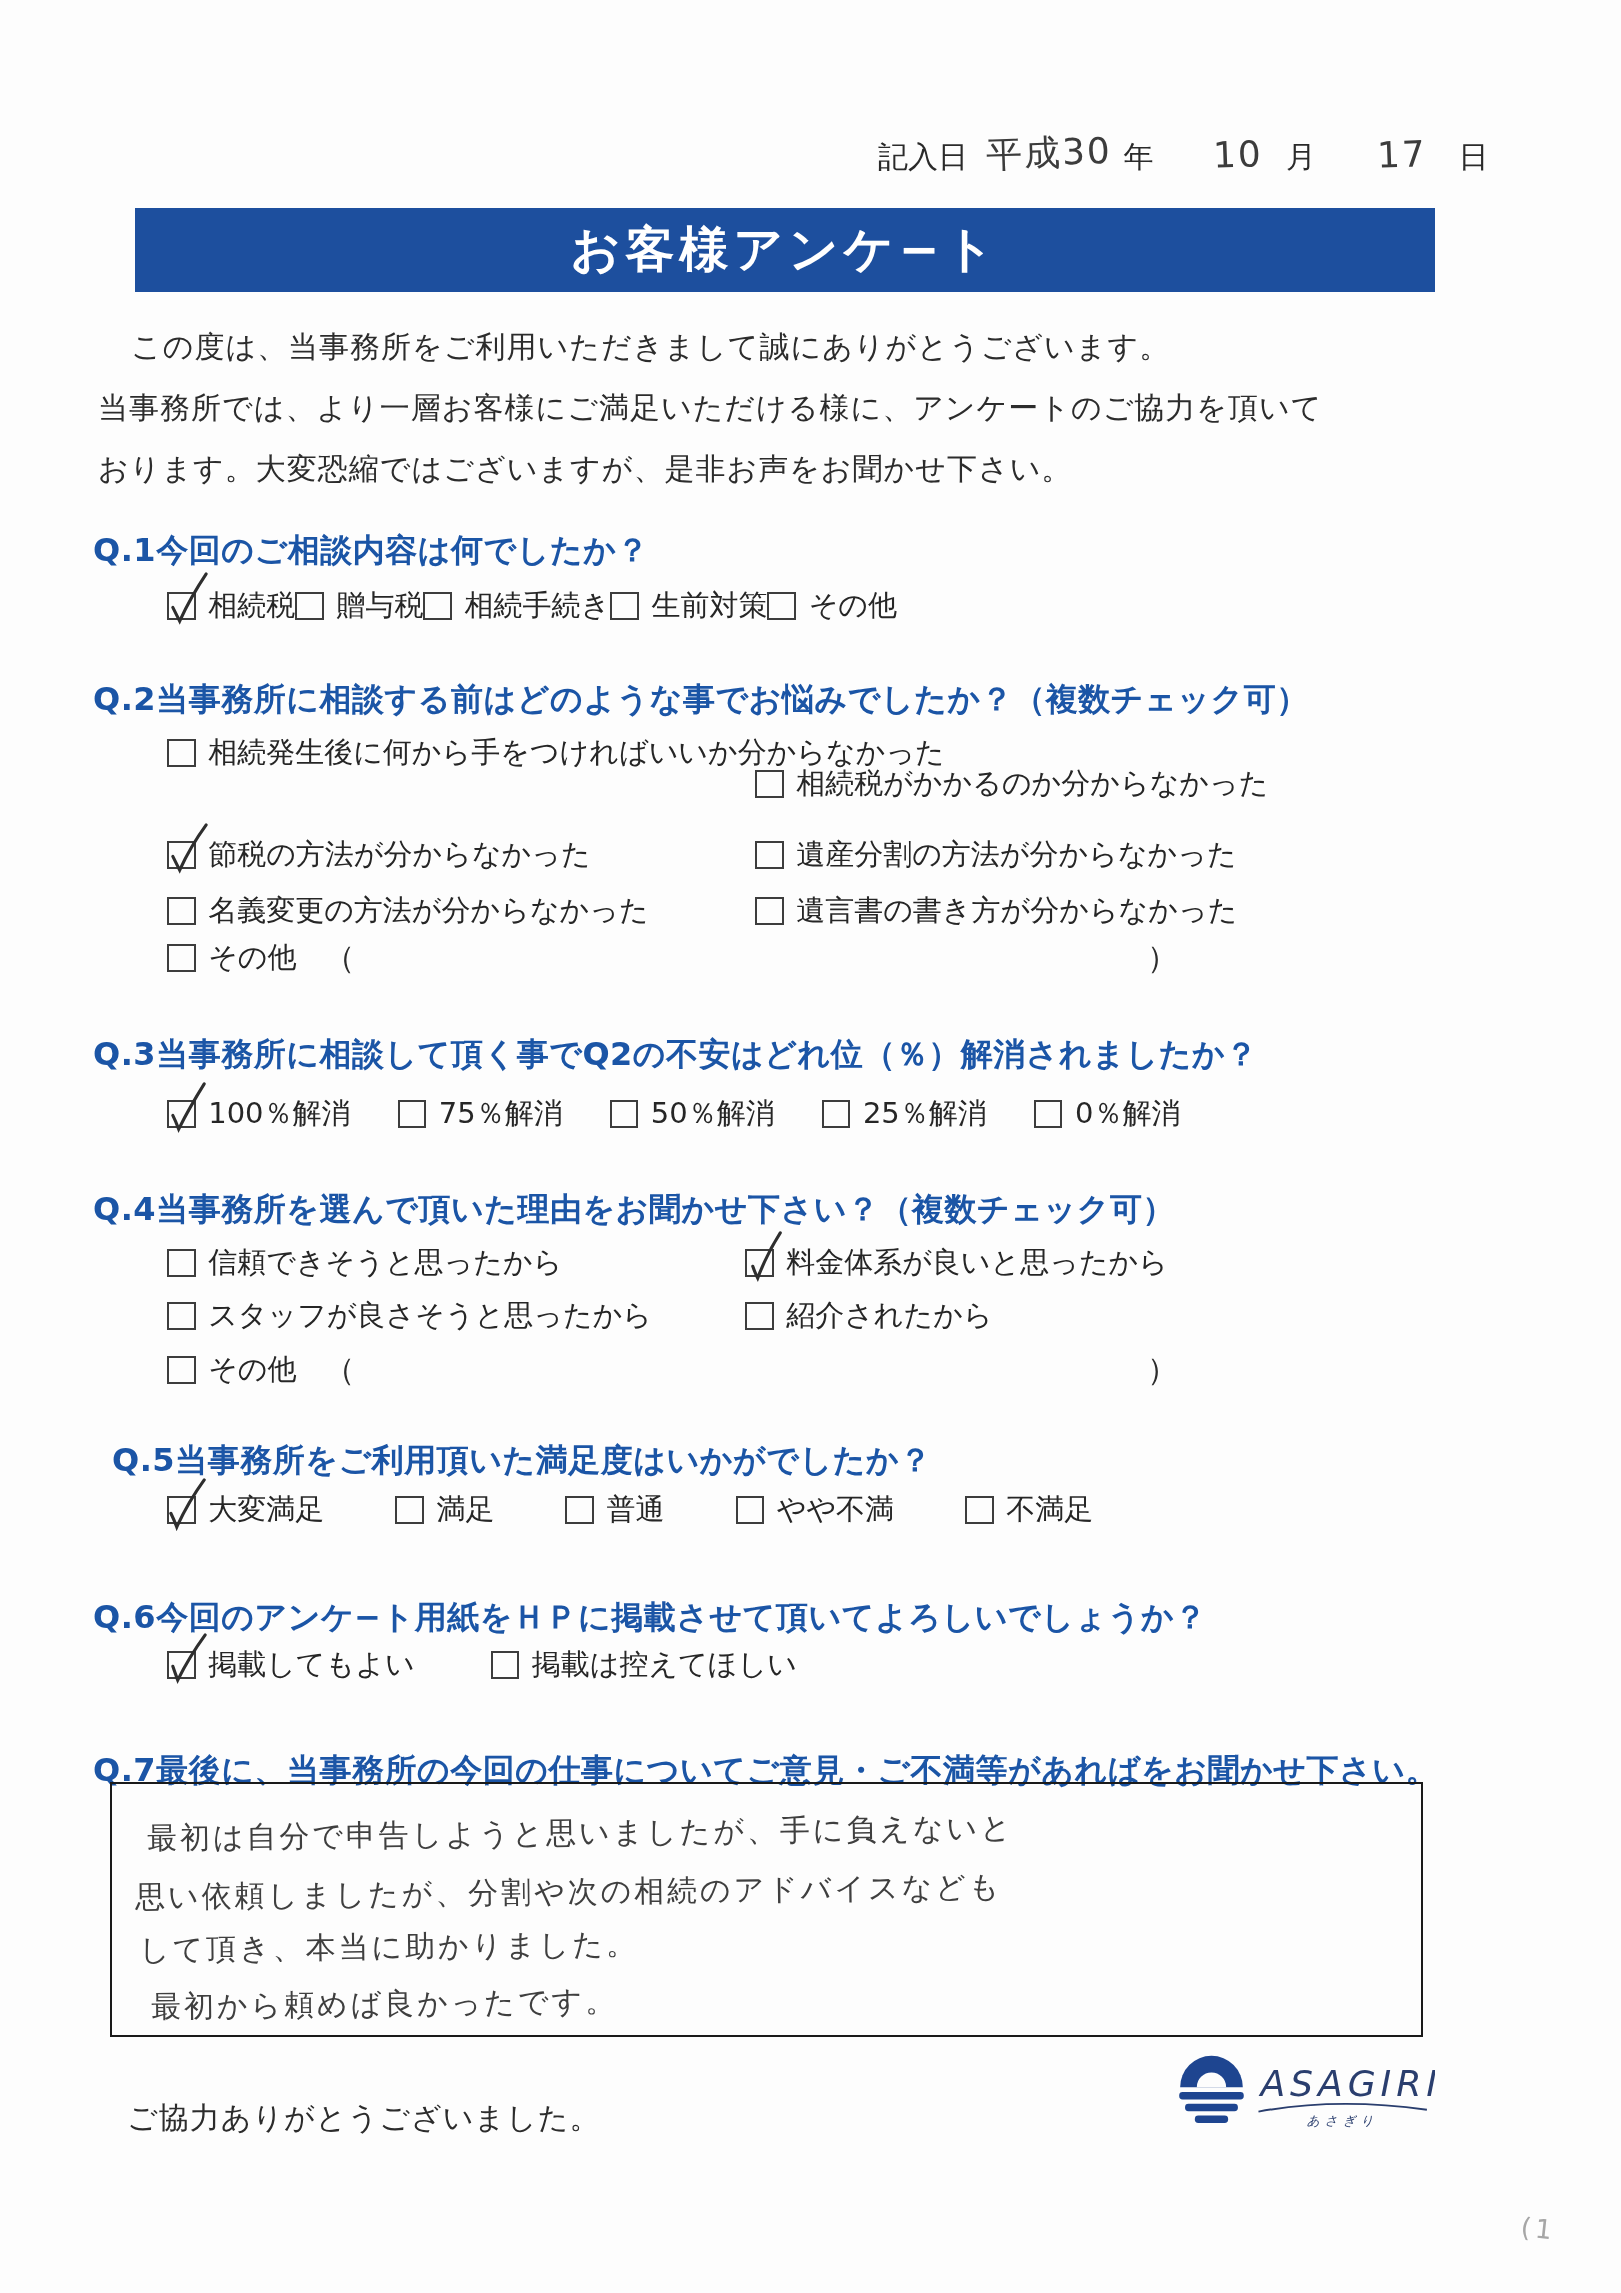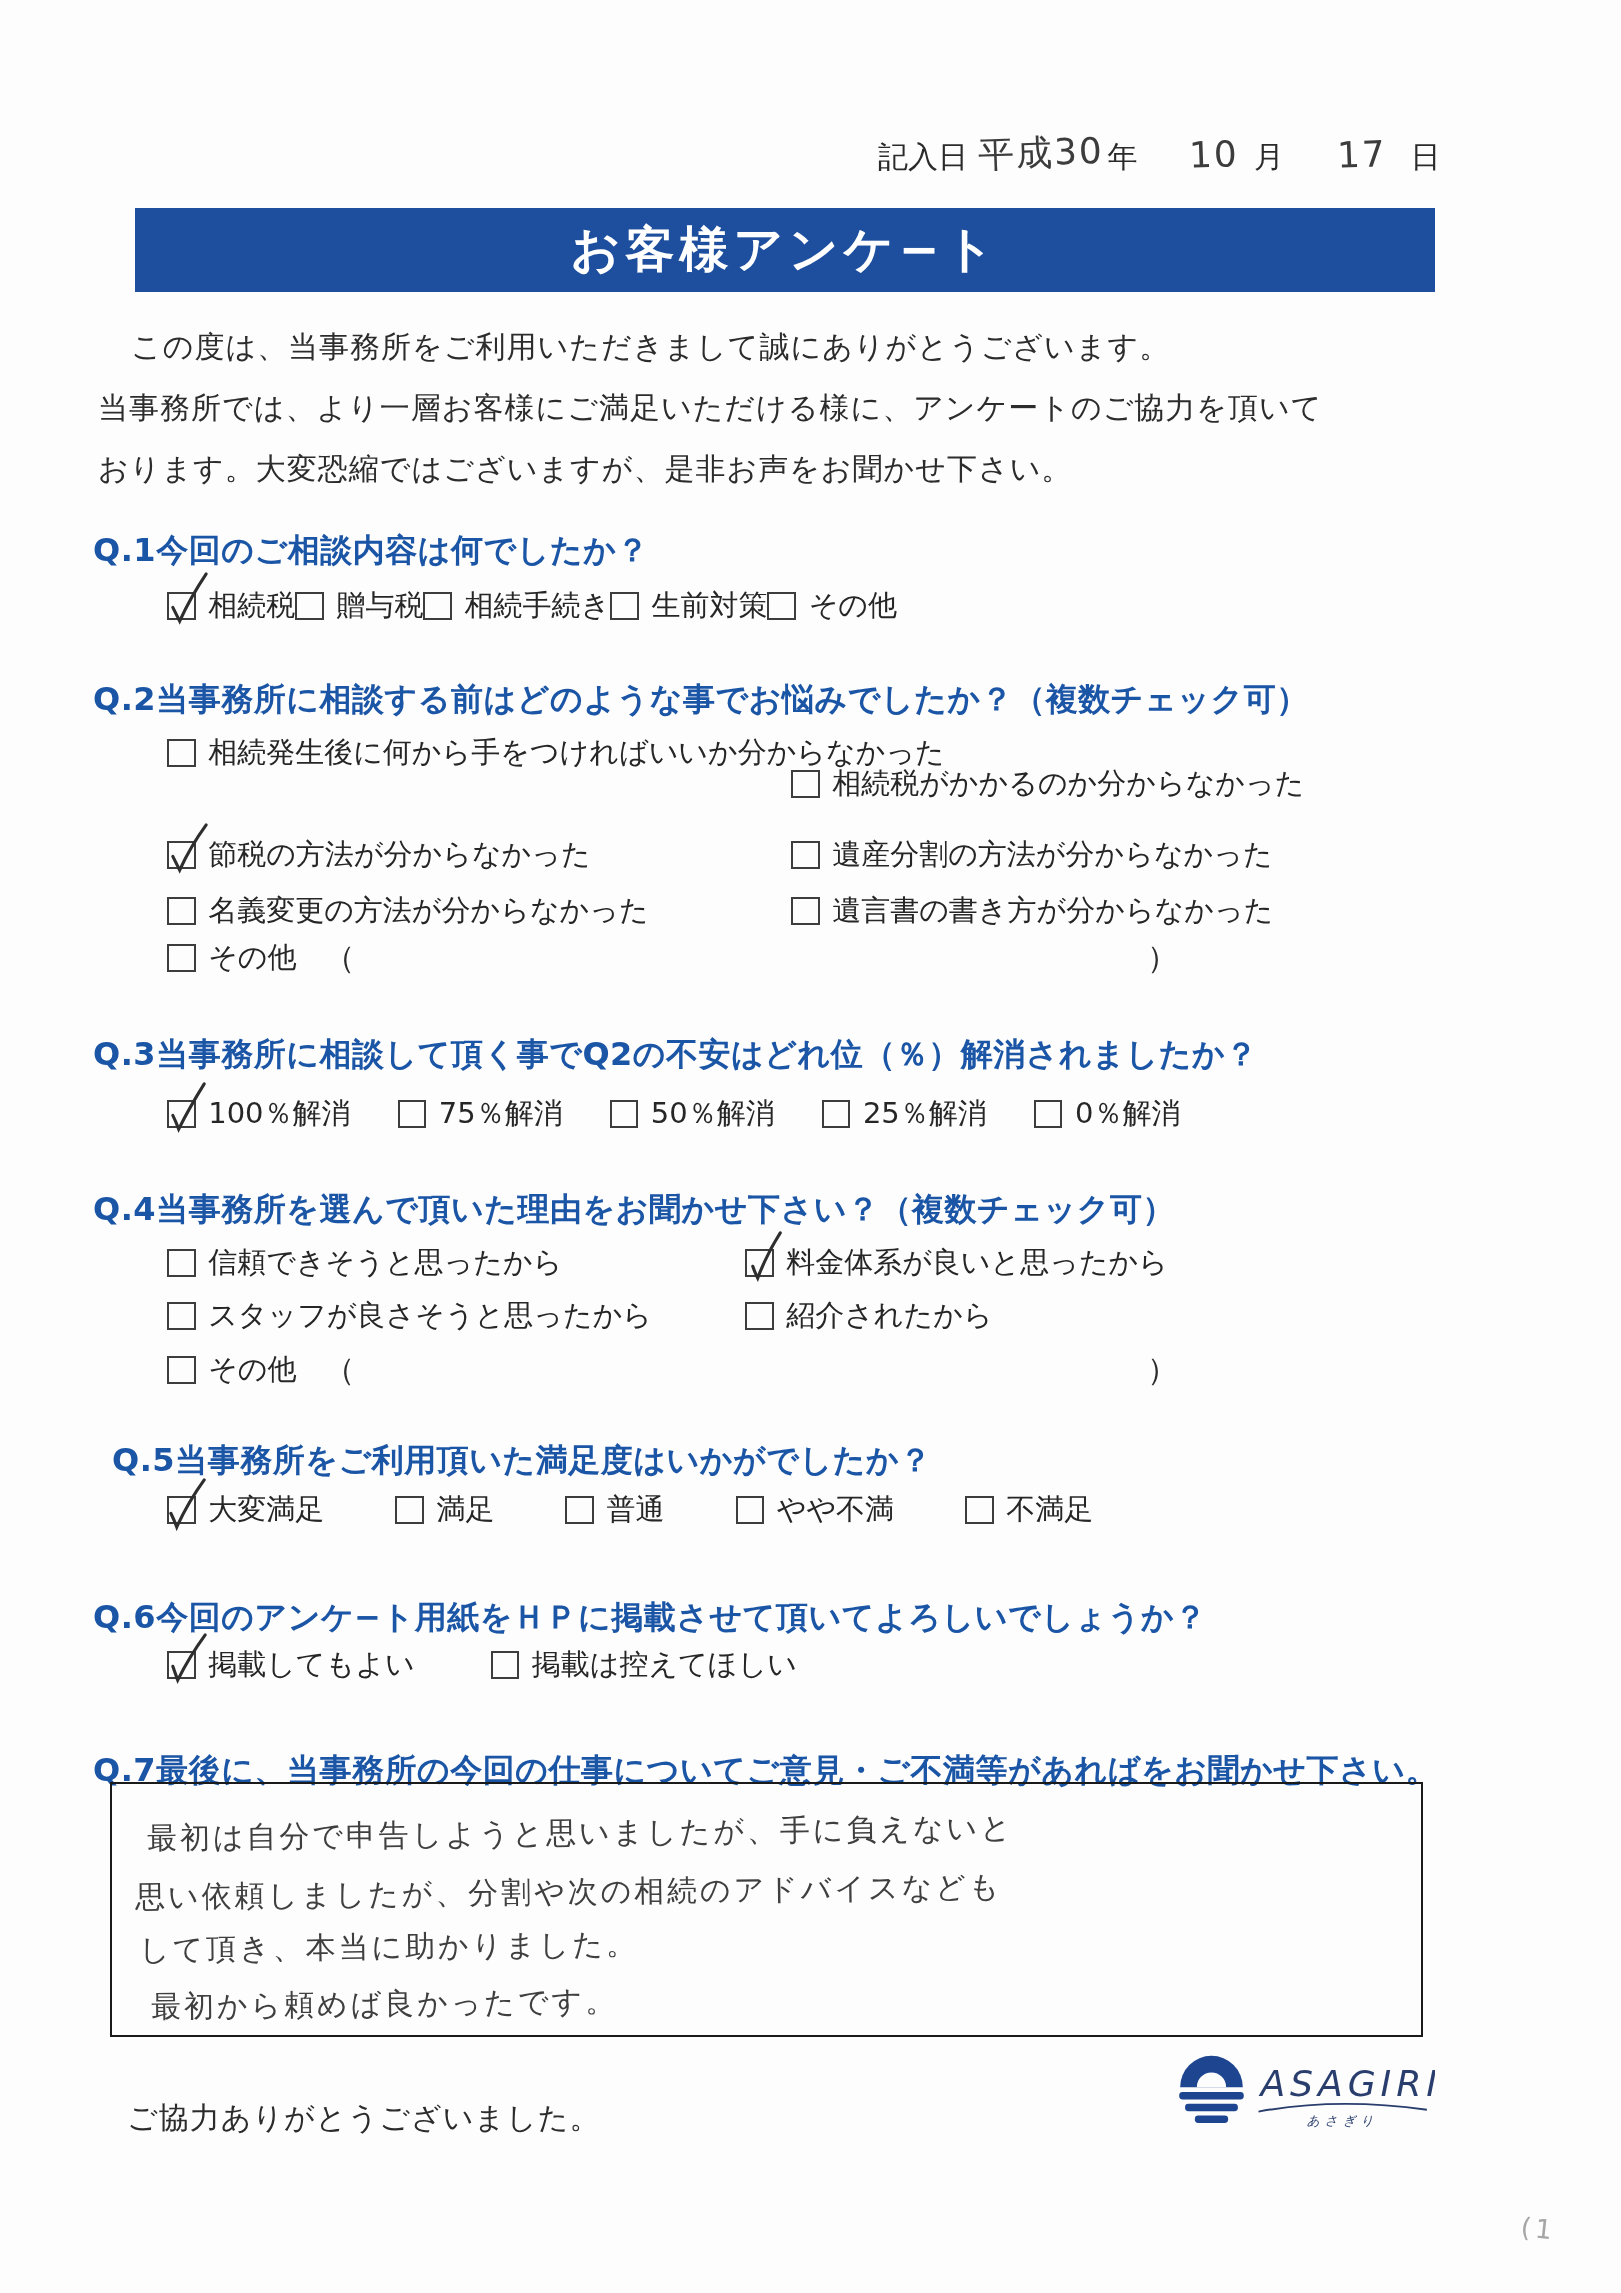--- a/index.html
+++ b/index.html
@@ -4,21 +4,21 @@
 <style>
   html,body{margin:0;padding:0;background:#d9d9d9;}
   .page{
     position:relative;width:1621px;height:2294px;margin:0 auto;
     background:#fdfdfd;overflow:hidden;
     font-family:"DejaVu Sans","Liberation Sans",sans-serif;
     color:#262626;
   }
   .abs{position:absolute;}
   
-  .date-line{top:131px;left:878px;display:flex;align-items:baseline;font-size:30px;color:#2a2a2a;}
+  .date-line{top:131px;left:878px;display:flex;align-items:baseline;font-size:30px;color:#2a2a2a;gap:8px;}
   .hand{color:#3c3c3c;letter-spacing:2px;transform:rotate(-2deg);}
   .date-era{font-size:36px;margin:0 2px 0 9.8px;position:relative;top:-2px;}
   .date-num{font-size:36px;}
   .u-year{margin-left:2px;}
   .u-month{margin-left:15.7px;}
   .u-day{margin-left:23.5px;}
   .m-month{margin-left:51px;}
   .m-day{margin-left:53px;}
   
   .banner{
@@ -34,21 +34,21 @@
   .q-head{left:93px;font-size:32px;font-weight:700;color:#1b55a6;letter-spacing:0.5px;}
   
   .opt-row{left:167px;display:flex;align-items:center;}
   .opt{display:inline-flex;align-items:center;font-size:29px;color:#262626;white-space:nowrap;}
   .cb{
     position:relative;width:24.5px;height:24.5px;border:2.9px solid #3d3d3d;
     margin-right:12.7px;flex:none;background:transparent;
   }
   .check-svg{position:absolute;left:-5.9px;top:-23.5px;width:53px;height:59px;overflow:visible;}
   .check-svg path{fill:none;stroke:#2e2e2e;stroke-width:3.2;stroke-linecap:round;}
-  .col2{position:absolute;left:588px;margin-left:36px;}
+  .col2{position:absolute;left:588px;}
   .col2-q4{position:absolute;left:578px;}
   .paren-close{position:absolute;left:980px;font-size:31px;color:#2c2c2c;}
   .paren-open{font-size:31px;margin-left:27.4px;color:#2c2c2c;}
   
   .comment-box{left:110px;top:1782px;width:1309px;height:251px;border:2.9px solid #1a1a1a;background:transparent;}
   .comment-line{font-size:30px;color:#3f3f3f;letter-spacing:2.9px;white-space:nowrap;transform:rotate(-0.7deg);}
   
   .thanks{left:127px;top:2098px;font-size:30px;color:#2c2c2c;letter-spacing:1px;}
   .corner-mark{left:1521px;top:2213px;font-size:26.5px;color:#a6a6a6;transform:rotate(6deg);letter-spacing:3.9px;}
   .logo{left:1174px;top:2047px;font-style:italic;}

